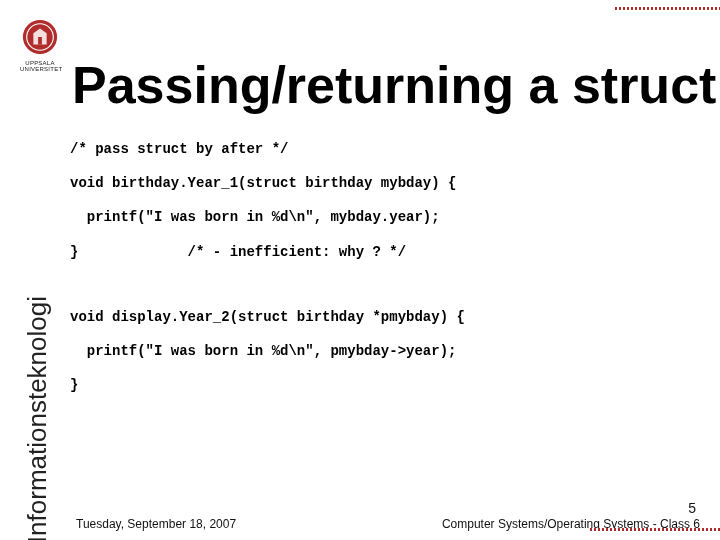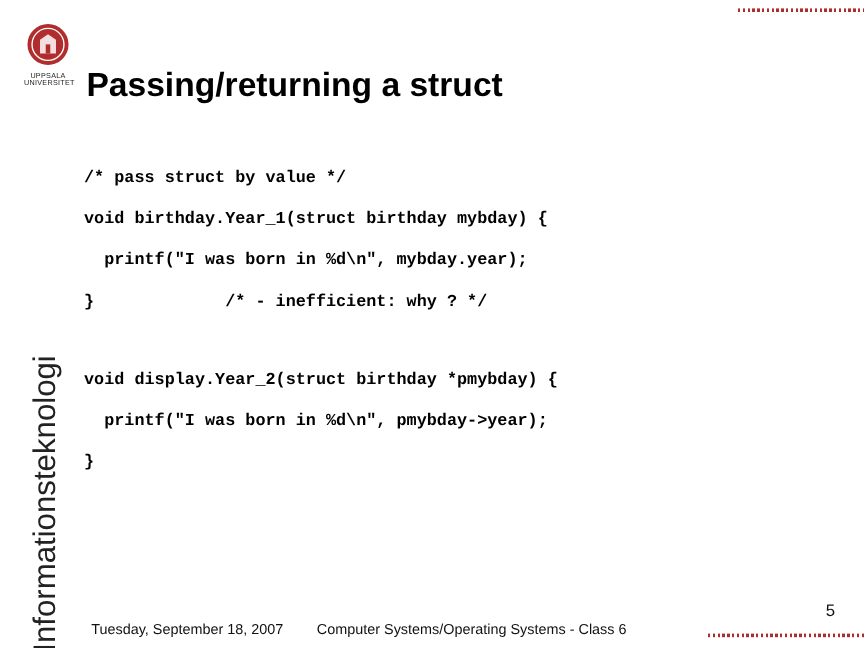--- a/index.html
+++ b/index.html
@@ -32,21 +32,21 @@
     font-size: 6px;
     letter-spacing: 0.04em;
     color: #222;
     margin-top: 0;
     font-weight: 400;
   }
   .title {
     position: absolute;
     top: 55px;
     left: 72px;
-    font-size: 28px;
+    font-size: 52px;
     font-weight: 700;
     color: #000;
   }
   .sidelabel {
     position: absolute;
     left: 22px;
     top: 296px;
     font-size: 26px;
     color: #222;
     writing-mode: vertical-rl;
@@ -71,21 +71,21 @@
     bottom: 9px;
     right: 20px;
     font-size: 12px;
     color: #111;
   }
   .footer-row {
     display: flex;
     align-items: flex-start;
   }
   .footer-date { width: 180px; }
-  .footer-center { flex: 1; text-align: left; padding-left: 8px; }
+  .footer-center { flex: 1; text-align: right; padding-left: 8px; }
   .footer-page { position: absolute; right: 24px; bottom: 24px; font-size: 14px; color: #111; }
   .footer-stripe {
     position: absolute;
     right: 0;
     bottom: 9px;
     width: 130px;
     height: 3px;
     background: repeating-linear-gradient(90deg, #b12c2c 0 2px, #fff 2px 4px);
   }
 </style>
@@ -102,21 +102,21 @@
     <rect x="18" y="20" width="4" height="8" fill="#b12c2c"></rect>
   </svg>
   <div class="logo-text">UPPSALA UNIVERSITET</div>
 </div>
 
 <div class="title">Passing/returning a struct</div>
 
 <div class="sidelabel">Informationsteknologi</div>
 
 <div class="code-area">
-<span>/* pass struct by value */
+<span>/* pass struct by after */
 </span>
 <span>void birthday.Year_1(struct birthday mybday) {
 </span>
 <span>  printf("I was born in %d\n", mybday.year);
 </span>
 <span>}             /* - inefficient: why ? */
 </span>
 <span class="spacer"></span>
 <span>void display.Year_2(struct birthday *pmybday) {
 </span>

